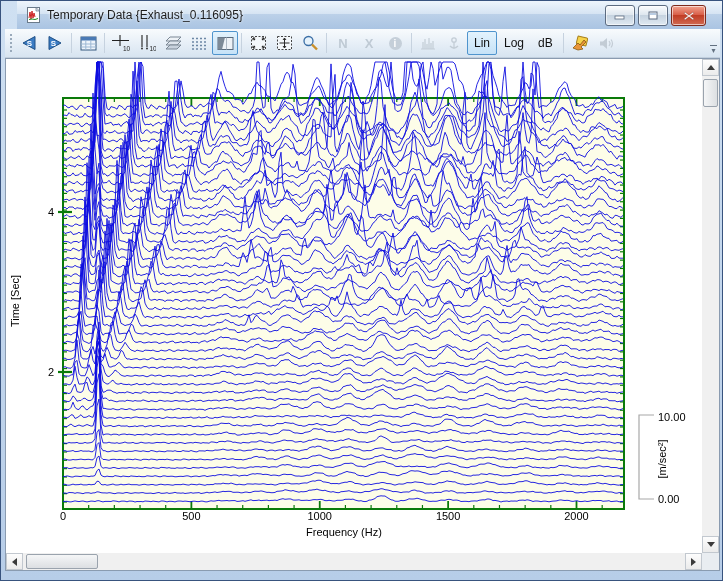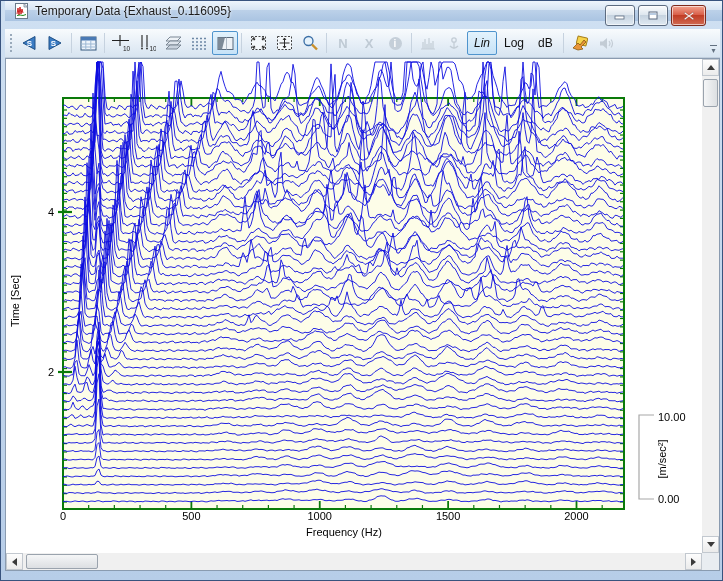--- a/index.html
+++ b/index.html
@@ -1,34 +1,34 @@
 <!DOCTYPE html>
 <html><head>
 <meta charset="utf-8">
 <style>
   html,body{margin:0;padding:0;background:#888;font-family:"Liberation Sans","DejaVu Sans",sans-serif;}
   #window{position:relative;width:723px;height:581px;background:linear-gradient(#cfe0f2,#b7cde8);
     border:1px solid #38537e;box-sizing:border-box;overflow:hidden;}
   
-  #titlebar{position:absolute;left:4px;top:0;right:0;height:20px;
+  #titlebar{position:absolute;left:16px;top:0;right:0;height:28px;
     background:linear-gradient(#eef5fc,#d6e4f3 45%,#bcd1e9 46%,#aac4e2);display:flex;align-items:center;text-align:center;}
   #title-icon{width:16px;height:16px;margin:0 5px 0 9px;flex:0 0 auto;}
   #window-title{font-size:12px;color:#1c1c1c;white-space:nowrap;text-shadow:0 0 3px #fff;}
   .capbtns{position:absolute;top:4px;right:16px;display:flex;gap:3px;}
   .capbtn{width:28px;height:19px;border:1px solid #5c6b80;border-radius:3px;display:flex;align-items:center;justify-content:center;
     background:linear-gradient(#fbfcfd,#dfe7ef 45%,#c4d1de 46%,#dfe9f2);box-shadow:inset 0 0 0 1px rgba(255,255,255,.6);}
   .capbtn.close{width:33px;background:linear-gradient(#f2a490,#d9604a 45%,#c03a22 46%,#d06a52);border-color:#7e2a1c;}
   
   #toolbar{position:absolute;left:4px;top:28px;width:715px;height:29px;box-sizing:border-box;
     background:linear-gradient(#f8fbfd,#e4edf6 60%,#d7e4f0);border-bottom:1px solid #c2cfdd;
     display:flex;align-items:center;padding-left:3px;}
   .grip{width:4px;height:18px;margin:0 3px 0 1px;
     background-image:repeating-linear-gradient(to bottom,#9aaabb 0 2px,transparent 2px 4px);background-size:2px 100%;background-repeat:no-repeat;background-position:1px 0;}
   .tbtn{width:24px;height:22px;border:1px solid transparent;border-radius:2px;display:flex;align-items:center;justify-content:center;flex:0 0 auto;}
-  .tbtn.sel{background:linear-gradient(#e3f3fd,#c6e2f7);border-color:#4f94cd;font-style:italic;}
+  .tbtn.sel{background:linear-gradient(#e3f3fd,#c6e2f7);border-color:#4f94cd;}
   .tbtn.txt{width:auto;padding:0 6px;font-size:12px;color:#111;}
   .tsep{width:1px;height:20px;background:#c6d2df;margin:0 3px;flex:0 0 auto;}
   .overflow{position:absolute;right:3px;bottom:2px;font-size:8px;color:#627080;line-height:1;text-align:center;}
   .overflow .bar{display:block;width:7px;border-top:1px solid #627080;margin:0 auto 1px auto;}
   
   #client{position:absolute;left:4px;top:57px;width:715px;height:513px;background:#fff;border:1px solid #8a9bb0;box-sizing:border-box;}
   #plot-host{position:absolute;left:0;top:0;width:696px;height:494px;background:#fff;overflow:hidden;}
   #plot-svg{display:block;}
   
   .vscroll{position:absolute;right:0;top:0;width:17px;height:494px;background:#f0f0f0;}

